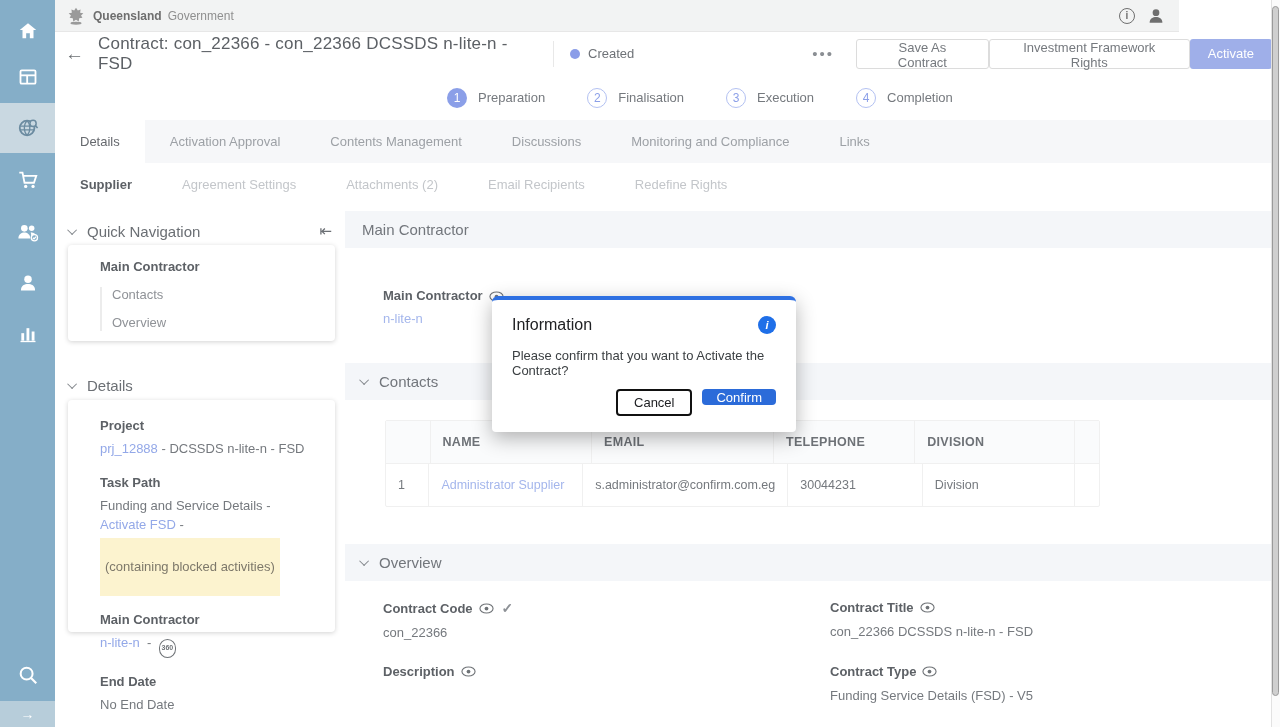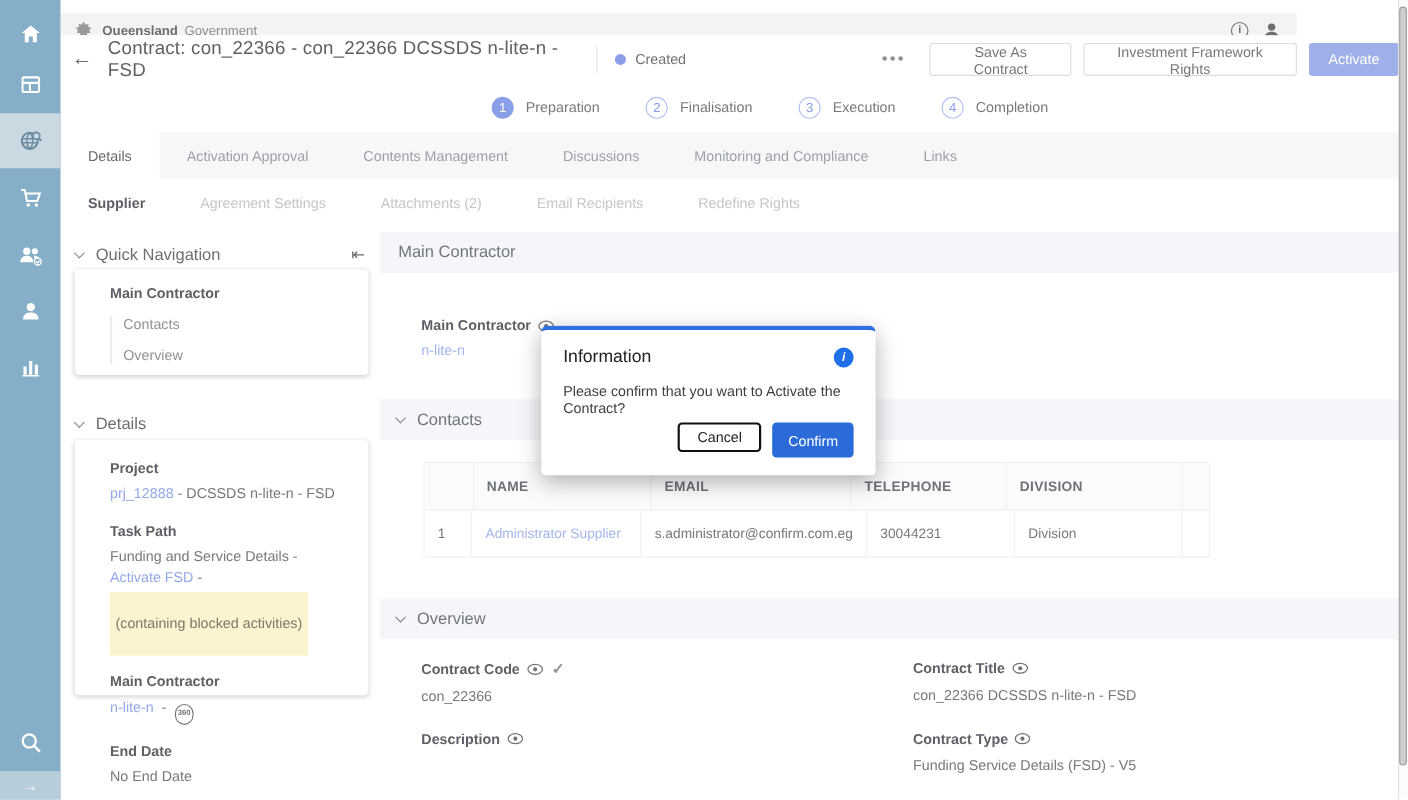--- a/index.html
+++ b/index.html
@@ -8,37 +8,37 @@
   .screen { position:relative; width:1280px; height:727px; overflow:hidden; background:#fff; }
 
   
   .rail { position:absolute; left:0; top:0; width:55px; height:727px; background:#85aec8; z-index:5; }
   .rail-item { position:absolute; left:0; width:55px; height:50px; display:flex; align-items:center; justify-content:center; cursor:pointer; }
   .rail-item.active { background:#c9d8e1; }
   .rail-item svg { display:block; }
   .rail-expand { position:absolute; left:0; bottom:0; width:55px; height:26px; background:#b7cdda; color:#fff; display:flex; align-items:center; justify-content:center; font-size:14px; cursor:pointer; }
 
   
-  .topbar { position:absolute; left:55px; top:12px; width:1124px; height:32px; background:#f2f3f3; border-bottom:1px solid #e7e7e7; display:flex; align-items:center; justify-content:space-between; padding:0 14px 0 10px; z-index:4; }
+  .topbar { position:absolute; left:55px; top:0; width:1124px; height:32px; background:#f2f3f3; border-bottom:1px solid #e7e7e7; display:flex; align-items:center; justify-content:space-between; padding:0 14px 0 10px; z-index:4; }
   .brand { display:flex; align-items:center; gap:6px; }
   .brand .bold { font-weight:bold; font-size:12px; color:#6e6e6e; }
   .brand .light { font-size:12px; color:#8f8f8f; }
   .topbar-icons { display:flex; align-items:center; gap:12px; }
   .info-circ { width:16px; height:16px; border:1.5px solid #6f6f6f; border-radius:50%; color:#6f6f6f; font-size:10px; line-height:13px; text-align:center; font-weight:bold; cursor:pointer; }
 
   
   .header { position:absolute; left:55px; top:32px; width:1217px; height:43px; background:#fff; display:flex; align-items:center; z-index:4; }
   .back { font-size:19px; color:#6b6f73; margin:0 14px 0 10px; cursor:pointer; }
   .page-title { font-size:17px; color:#5c6065; letter-spacing:.2px; }
   .hdr-div { width:1px; height:26px; background:#e8e8e8; margin:0 16px 0 22px; }
   .status { display:flex; align-items:center; gap:8px; }
   .status-dot { width:10px; height:10px; border-radius:50%; background:#8b9de8; }
   .status-label { font-size:13px; color:#6e7277; }
   .more { margin-left:178px; color:#8b8f94; font-size:15px; letter-spacing:2px; cursor:pointer; }
-  .hdr-btns { margin-left:22px; display:flex; align-items:flex-end; gap:11px; }
+  .hdr-btns { margin-left:22px; display:flex; align-items:flex-end; }
   .btn-outline { height:30px; padding:0 18px; background:#fff; border:1px solid #dcdcdc; border-radius:3px; font-size:13px; color:#75797e; font-family:inherit; cursor:pointer; }
   .btn-activate { height:30px; padding:0 18px; background:#9fafe9; border:none; border-radius:3px; font-size:13px; color:#fff; font-family:inherit; cursor:pointer; }
 
   
   .steps { position:absolute; left:55px; top:75px; width:1217px; height:45px; background:#fff; display:flex; align-items:center; padding-left:392px; gap:42px; z-index:4; }
   .step { display:flex; align-items:center; gap:11px; }
   .step-circ { width:20px; height:20px; border-radius:50%; font-size:12px; display:flex; align-items:center; justify-content:center; }
   .step.active .step-circ { background:#8b9fe8; color:#fff; }
   .step.upcoming .step-circ { background:#fff; border:1px solid #b3c1f2; color:#8b9fe8; }
   .step-label { font-size:13px; color:#75797e; }
@@ -97,21 +97,21 @@
   .ov-value { font-size:13px; color:#75797e; margin-top:9px; min-height:15px; }
 
   
   .modal { position:absolute; left:492px; top:296px; width:304px; height:136px; background:#fff; border-top:4px solid #2e70e2; border-radius:6px 6px 4px 4px; box-shadow:0 6px 20px rgba(0,0,0,.3); z-index:10; padding:16px 20px; }
   .modal-head { display:flex; align-items:center; justify-content:space-between; }
   .modal-title { font-size:16px; color:#202124; }
   .modal-info { width:18px; height:18px; border-radius:50%; background:#1f6fe8; color:#fff; font-size:11px; font-weight:bold; display:flex; align-items:center; justify-content:center; font-style:italic; }
   .modal-msg { font-size:13px; color:#3c4043; margin-top:14px; }
   .modal-actions { position:absolute; right:20px; bottom:16px; display:flex; gap:10px; }
   .btn-cancel { height:27px; padding:4px 16px; background:#fff; border:2px solid #111; border-radius:4px; font-size:13px; color:#202124; font-family:inherit; cursor:pointer; }
-  .btn-confirm { height:32px; padding:0 14px; background:#2b6bd9; border:none; border-radius:4px; font-size:13px; color:#fff; font-family:inherit; cursor:pointer; }
+  .btn-confirm { height:16px; padding:0 14px; background:#2b6bd9; border:none; border-radius:4px; font-size:13px; color:#fff; font-family:inherit; cursor:pointer; }
 
   
   .sb-track { position:absolute; right:0; top:0; width:9px; height:727px; background:#fbfbfb; border-left:1px solid #e2e2e2; z-index:20; }
   .sb-thumb { position:absolute; right:1px; top:6px; width:7px; height:690px; background:#cfcfcf; border:1px solid #9a9a9a; border-radius:4px; cursor:pointer; }
 </style>
 </head>
 <body>
 
 <div class="screen">
 

